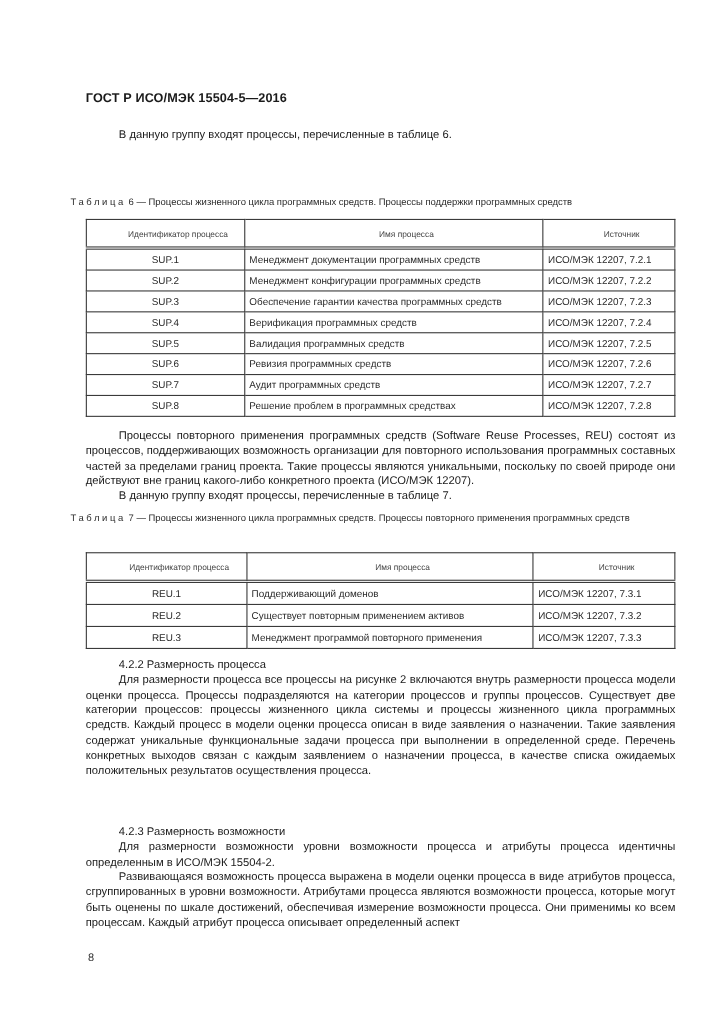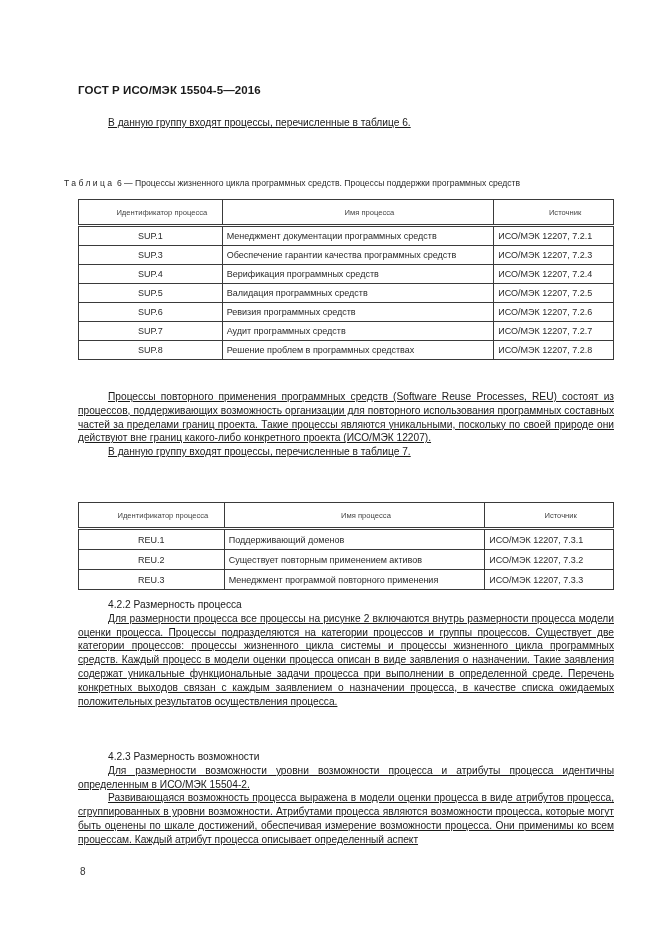--- a/index.html
+++ b/index.html
@@ -10,21 +10,21 @@
     .page { position: absolute; left: 0; top: 0; width: 661px; height: 935px; margin-top: 24px; }
     .header-title {
       position: absolute; left: 78px; top: 60px;
       font-size: 11.5px; font-weight: bold; letter-spacing: 0.1px;
     }
     .textblock {
       position: absolute; left: 78px; width: 536px;
       font-size: 10.2px; line-height: 13.8px; text-align: justify;
     }
     .textblock p { margin: 0; }
-    .indent { text-indent: 30px; text-decoration: underline; }
+    .indent { text-indent: 30px; }
     .caption {
       position: absolute; left: 64px; width: 536px;
       font-size: 8.6px; line-height: 12px; color: #2a2a2a;
     }
     .spaced { letter-spacing: 2.4px; }
     .heading {
       font-weight: normal; text-indent: 30px;
     }
     table.tbl {
       position: absolute; left: 78px; width: 536px;
@@ -68,20 +68,25 @@
         <th>Источник</th>
       </tr>
     </thead>
     <tbody>
       <tr>
         <td class="c">SUP.1</td>
         <td class="l">Менеджмент документации программных средств</td>
         <td class="l">ИСО/МЭК 12207, 7.2.1</td>
       </tr>
       <tr>
+        <td class="c">SUP.2</td>
+        <td class="l">Менеджмент конфигурации программных средств</td>
+        <td class="l">ИСО/МЭК 12207, 7.2.2</td>
+      </tr>
+      <tr>
         <td class="c">SUP.3</td>
         <td class="l">Обеспечение гарантии качества программных средств</td>
         <td class="l">ИСО/МЭК 12207, 7.2.3</td>
       </tr>
       <tr>
         <td class="c">SUP.4</td>
         <td class="l">Верификация программных средств</td>
         <td class="l">ИСО/МЭК 12207, 7.2.4</td>
       </tr>
       <tr>
@@ -105,20 +110,21 @@
         <td class="l">ИСО/МЭК 12207, 7.2.8</td>
       </tr>
     </tbody>
   </table>
 
   <div class="textblock" style="top:366px;">
     <p class="indent">Процессы повторного применения программных средств (Software Reuse Processes, REU) состоят из процессов, поддерживающих возможность организации для повторного использования программных составных частей за пределами границ проекта. Такие процессы являются уникальными, поскольку по своей природе они действуют вне границ какого-либо конкретного проекта (ИСО/МЭК 12207).</p>
     <p class="indent">В данную группу входят процессы, перечисленные в таблице 7.</p>
   </div>
 
+  <div class="caption" style="top:441px;"><span class="spaced">Таблица</span><span> 7 — Процессы жизненного цикла программных средств. Процессы повторного применения программных средств</span></div>
 
   <table class="tbl" style="top:478px;">
     <colgroup>
         <col style="width:146px">
         <col style="width:261px">
         <col style="width:129px">
       </colgroup>
     <thead>
       <tr>
         <th>Идентификатор процесса</th>

